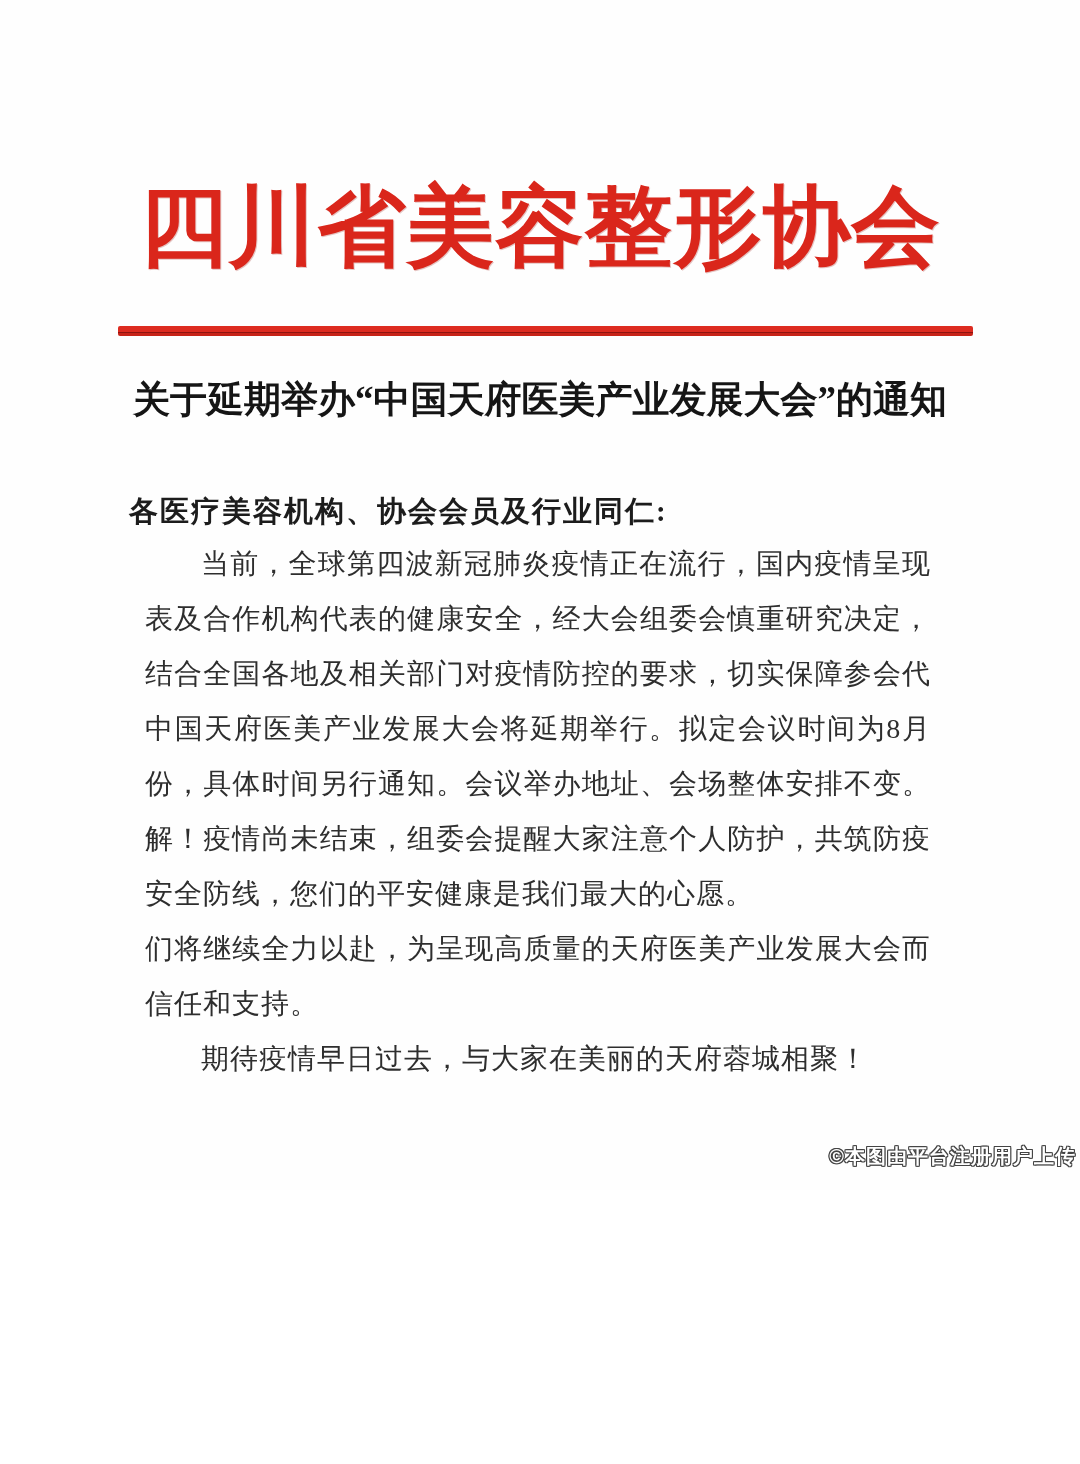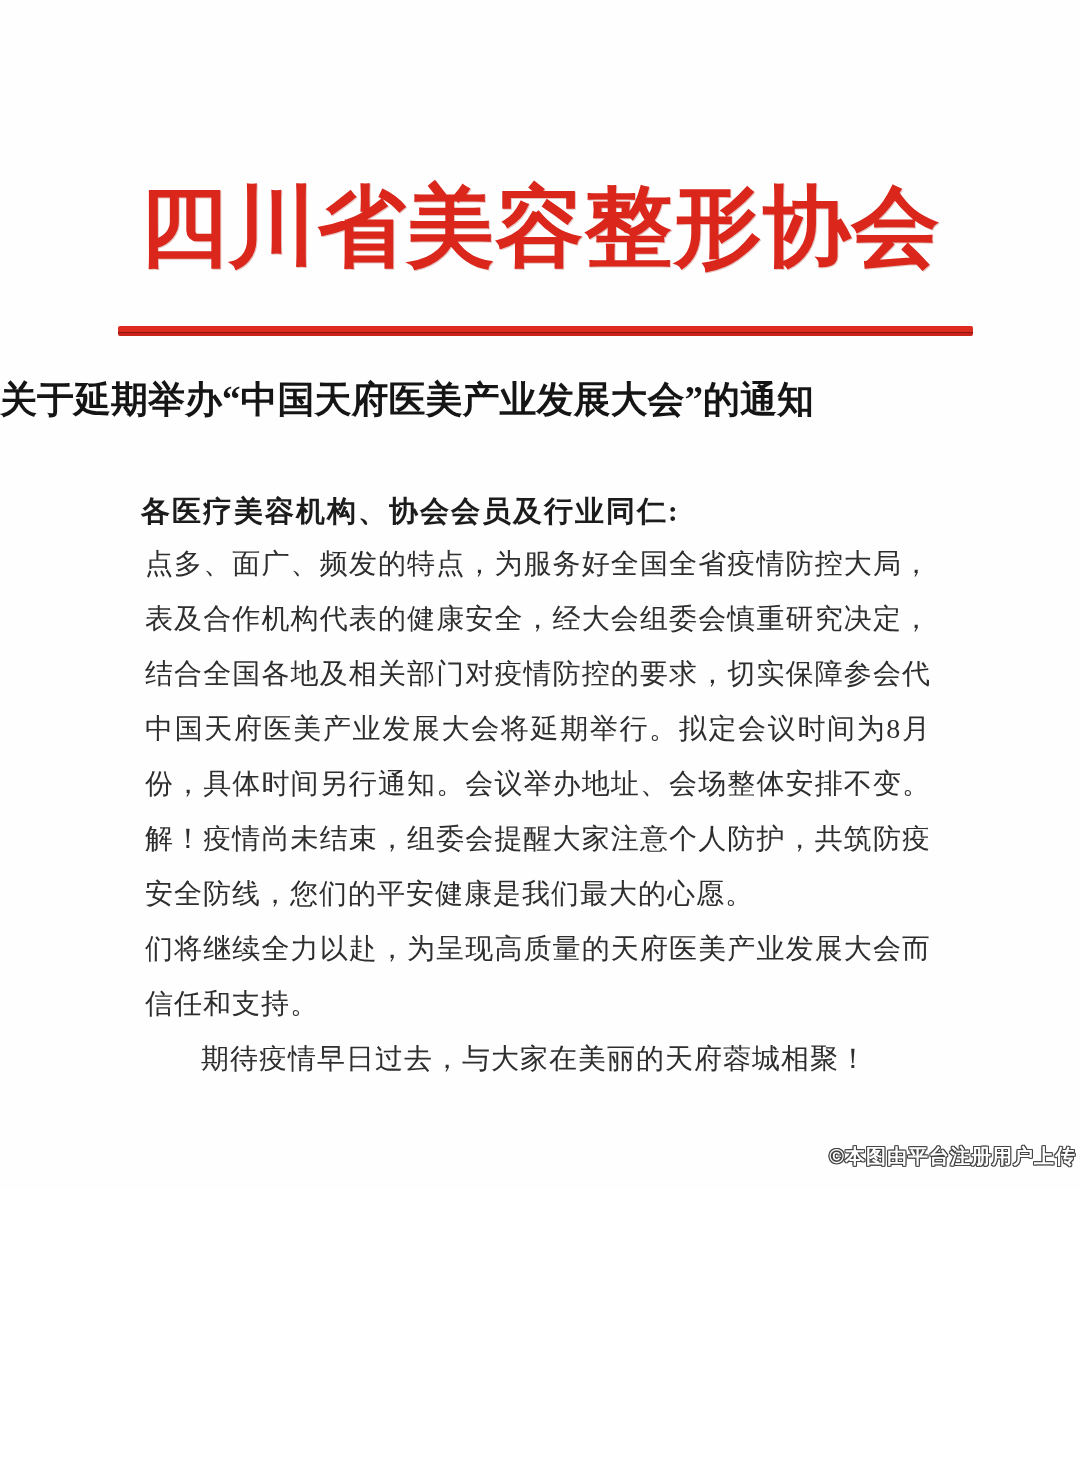--- a/index.html
+++ b/index.html
@@ -21,25 +21,26 @@
   }
   
   .red-rule{
     position:absolute;top:326px;left:118px;width:855px;height:10px;
     background:linear-gradient(to bottom,
       #dd2b20 0%, #dd2b20 55%, #8e1410 55%, #8e1410 72%, #c72318 72%, #c72318 100%);
     border-radius:2px;
   }
   .doc-title{
     position:absolute;top:374px;left:0;width:1080px;
+    text-align:center;
     font-size:37px;line-height:52px;font-weight:bold;
     color:#151515;
   }
   .salutation{
-    position:absolute;top:492px;left:141px;width:800px;
+    position:absolute;top:492px;left:129px;width:800px;
     font-size:29px;line-height:38px;font-weight:bold;
     color:#1c1c1c;letter-spacing:2px;
   }
   .body-lines{
     position:absolute;top:536px;left:145px;width:786px;
     color:#2e2e2e;
     font-size:28px;
   }
   .line{
     height:55px;line-height:55px;
@@ -88,21 +89,21 @@
 
   <div class="org-header">四川省美容整形协会</div>
 
   <div class="red-rule"></div>
 
   <div class="doc-title">关于延期举办“中国天府医美产业发展大会”的通知</div>
 
   <div class="salutation">各医疗美容机构、协会会员及行业同仁:</div>
 
   <div class="body-lines">
-    <div class="line j">点多、面广、频发的特点，为服务好全国全省疫情防控大局，</div>
+    <div class="line i j">当前，全球第四波新冠肺炎疫情正在流行，国内疫情呈现</div>
     <div class="line j">表及合作机构代表的健康安全，经大会组委会慎重研究决定，</div>
     <div class="line j">结合全国各地及相关部门对疫情防控的要求，切实保障参会代</div>
     <div class="line j">中国天府医美产业发展大会将延期举行。拟定会议时间为8月</div>
     <div class="line j">份，具体时间另行通知。会议举办地址、会场整体安排不变。</div>
     <div class="line j">解！疫情尚未结束，组委会提醒大家注意个人防护，共筑防疫</div>
     <div class="line">安全防线，您们的平安健康是我们最大的心愿。</div>
     <div class="line j">们将继续全力以赴，为呈现高质量的天府医美产业发展大会而</div>
     <div class="line">信任和支持。</div>
     <div class="line i">期待疫情早日过去，与大家在美丽的天府蓉城相聚！</div>
   </div>

